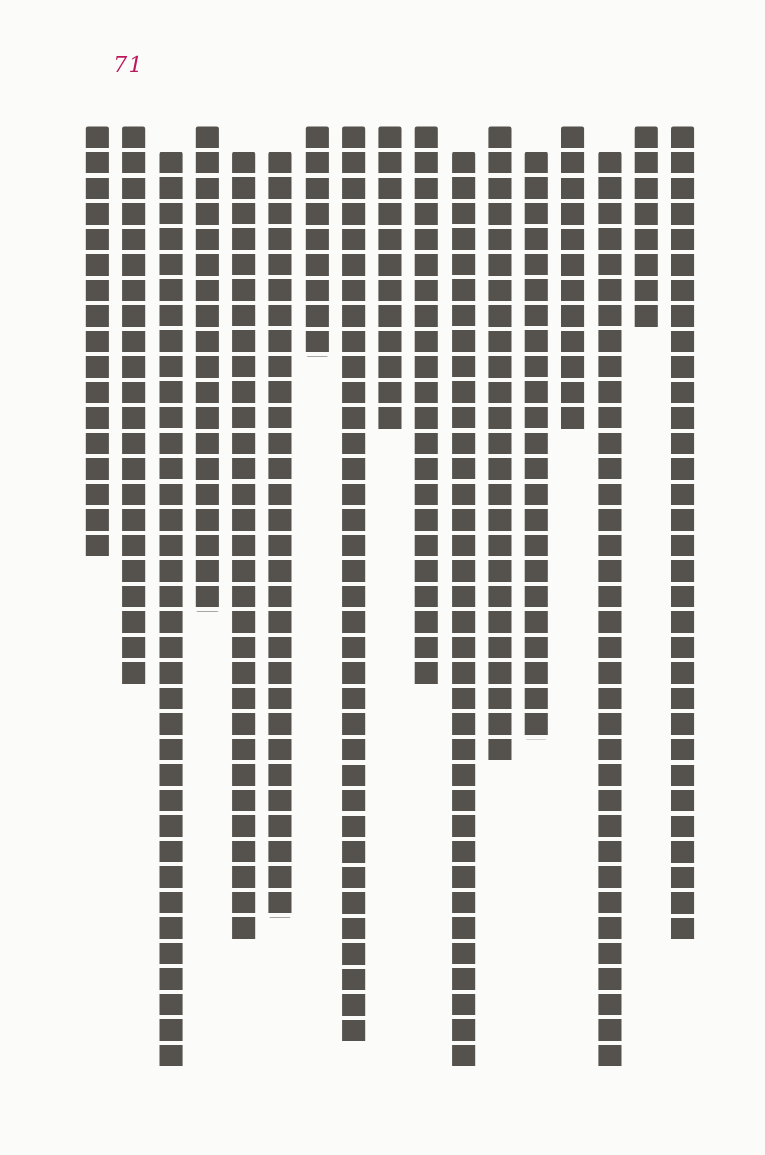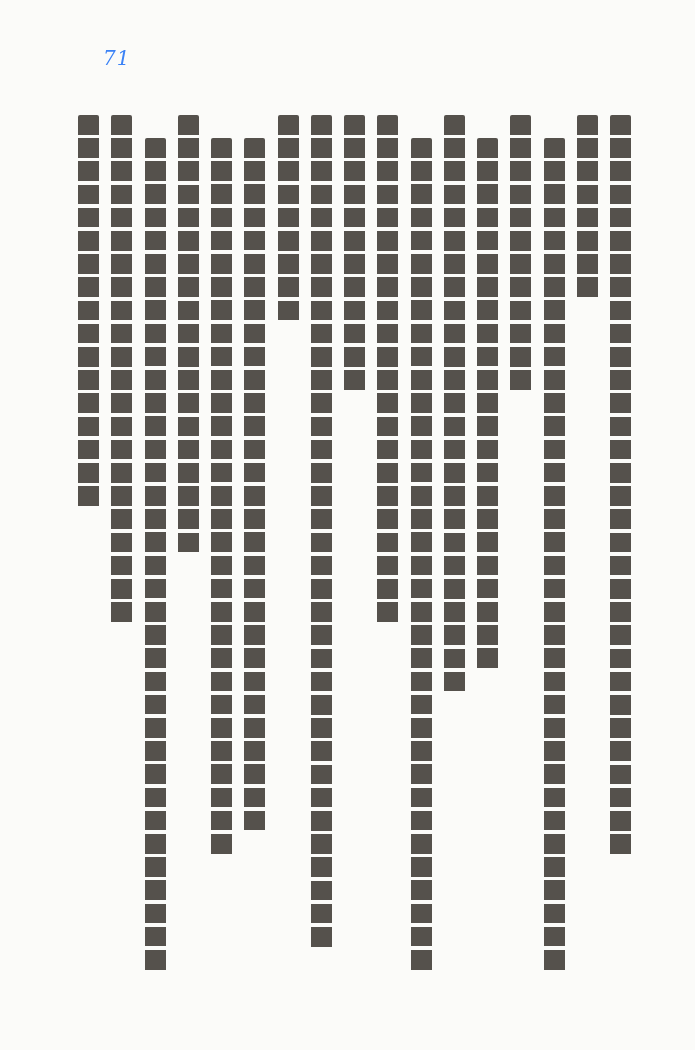--- a/index.html
+++ b/index.html
@@ -18,21 +18,21 @@
     position: absolute;
     inset: 0;
     background: #fbfbf9;
   }
   .folio {
     position: absolute;
     left: 103px;
     top: 46px;
     font-size: 20px;
     font-style: italic;
-    color: #3b82f6;
+    color: #be185d;
     letter-spacing: 1px;
     user-select: none;
   }
   
   .text-area {
     position: absolute;
     top: 115px;
     left: 77px;
     width: 554px;
     height: 836px;

